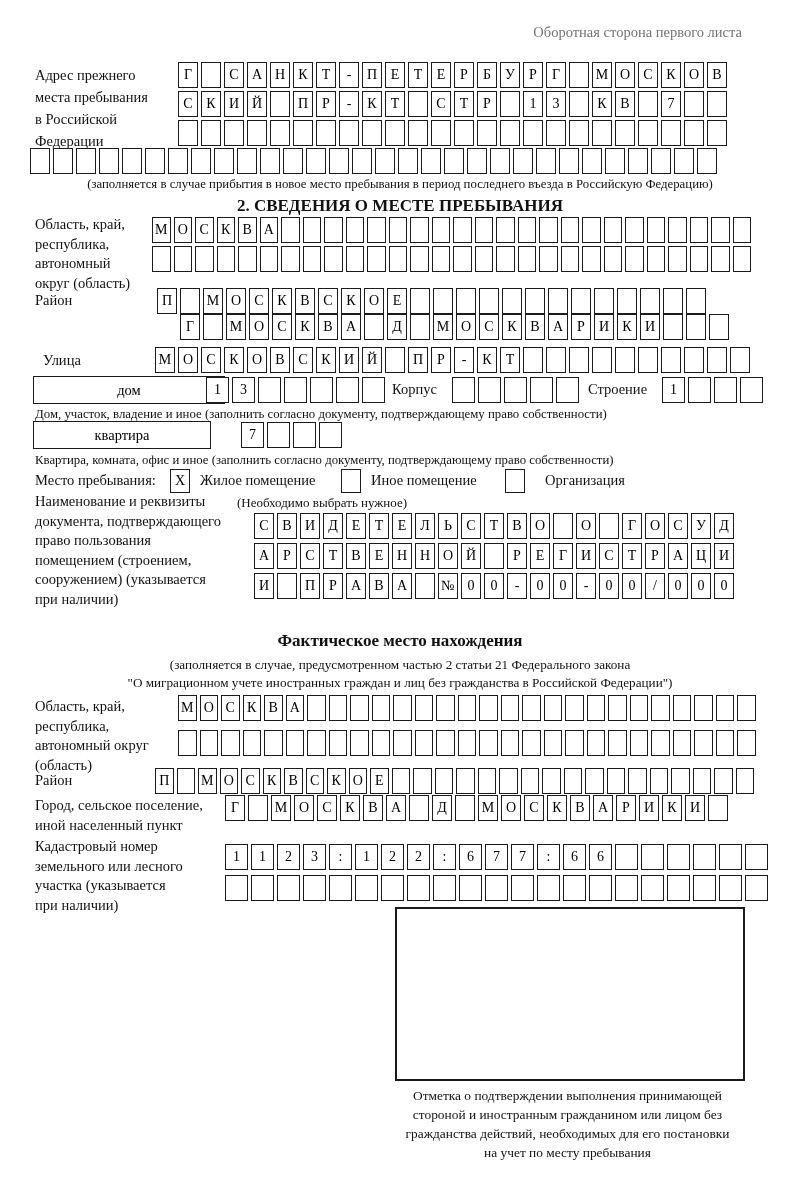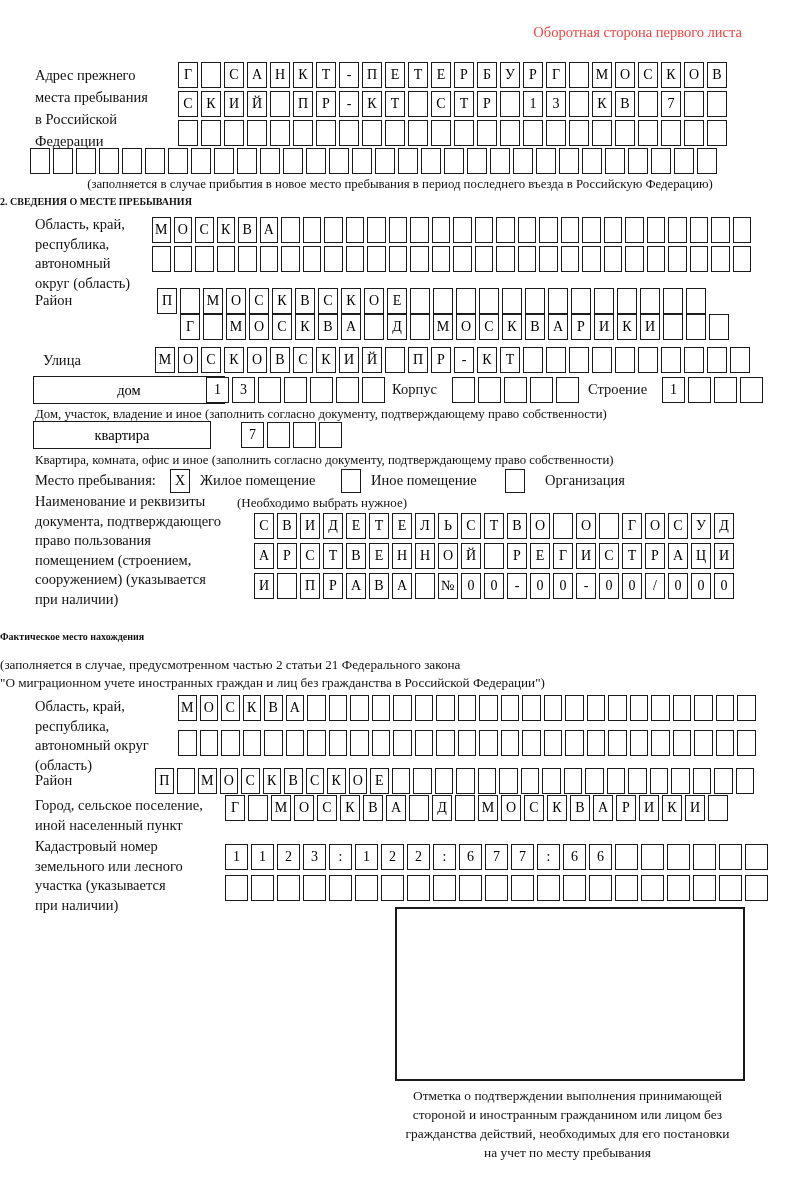--- a/index.html
+++ b/index.html
@@ -1,36 +1,36 @@
 <!DOCTYPE html>
 <html><head>
 <meta charset="utf-8">
 <style>
   html,body{margin:0;padding:0;background:#fff;}
   #form{position:relative;width:800px;height:1180px;background:#ffffff;color:#000;
         font-family:"Liberation Serif","DejaVu Serif",serif;overflow:hidden;}
   .lbl{position:absolute;font-size:14.5px;line-height:19.5px;white-space:pre-line;color:#111;}
   .note{position:absolute;font-size:12.8px;color:#111;}
-  .title{position:absolute;width:800px;font-weight:bold;font-size:10px;color:#111;}
-  .subtitle{position:absolute;width:800px;font-size:13.2px;color:#111;}
+  .title{position:absolute;width:800px;text-align:center;font-weight:bold;font-size:17px;color:#111;}
+  .subtitle{position:absolute;width:800px;text-align:center;font-size:13.2px;color:#111;}
   .cells{position:absolute;display:flex;gap:3px;}
   .cell{box-sizing:border-box;flex:none;border:1.6px solid #1b1b1b;height:26px;
         display:flex;align-items:center;justify-content:center;font-size:14px;background:#fff;}
   .sz-s .cell{width:18.5px;}
   .sz-m .cell{width:20px;}
   .sz-l .cell{width:23px;}
   .bigbox{position:absolute;box-sizing:border-box;border:1.6px solid #1b1b1b;height:28px;
           display:flex;align-items:center;justify-content:center;font-size:14.5px;background:#fff;}
   .chk{position:absolute;box-sizing:border-box;border:1.6px solid #1b1b1b;width:20px;height:24px;
        display:flex;align-items:center;justify-content:center;font-size:14px;background:#fff;}
   .stamp{position:absolute;left:395px;top:907px;width:346px;height:170px;
          border:2px solid #1b1b1b;background:#fff;}
   .stampcap{position:absolute;left:330px;top:1086px;width:475px;text-align:center;
             font-size:13.4px;line-height:19px;white-space:pre-line;color:#111;}
-  .hdr{position:absolute;top:24px;right:58px;font-size:14.5px;color:#ef4444;margin-left:20px;}
+  .hdr{position:absolute;top:24px;right:58px;font-size:14.5px;color:#737373;margin-left:20px;}
   .cap-center{position:absolute;width:800px;text-align:center;font-size:12.8px;color:#111;}
 </style>
 </head>
 <body>
 
 <div id="form">
 
   <div class="hdr">Оборотная сторона первого листа</div>
 
   <div class="lbl" style="left:35px;top:64px;width:145px;line-height:22px;">Адрес прежнего

